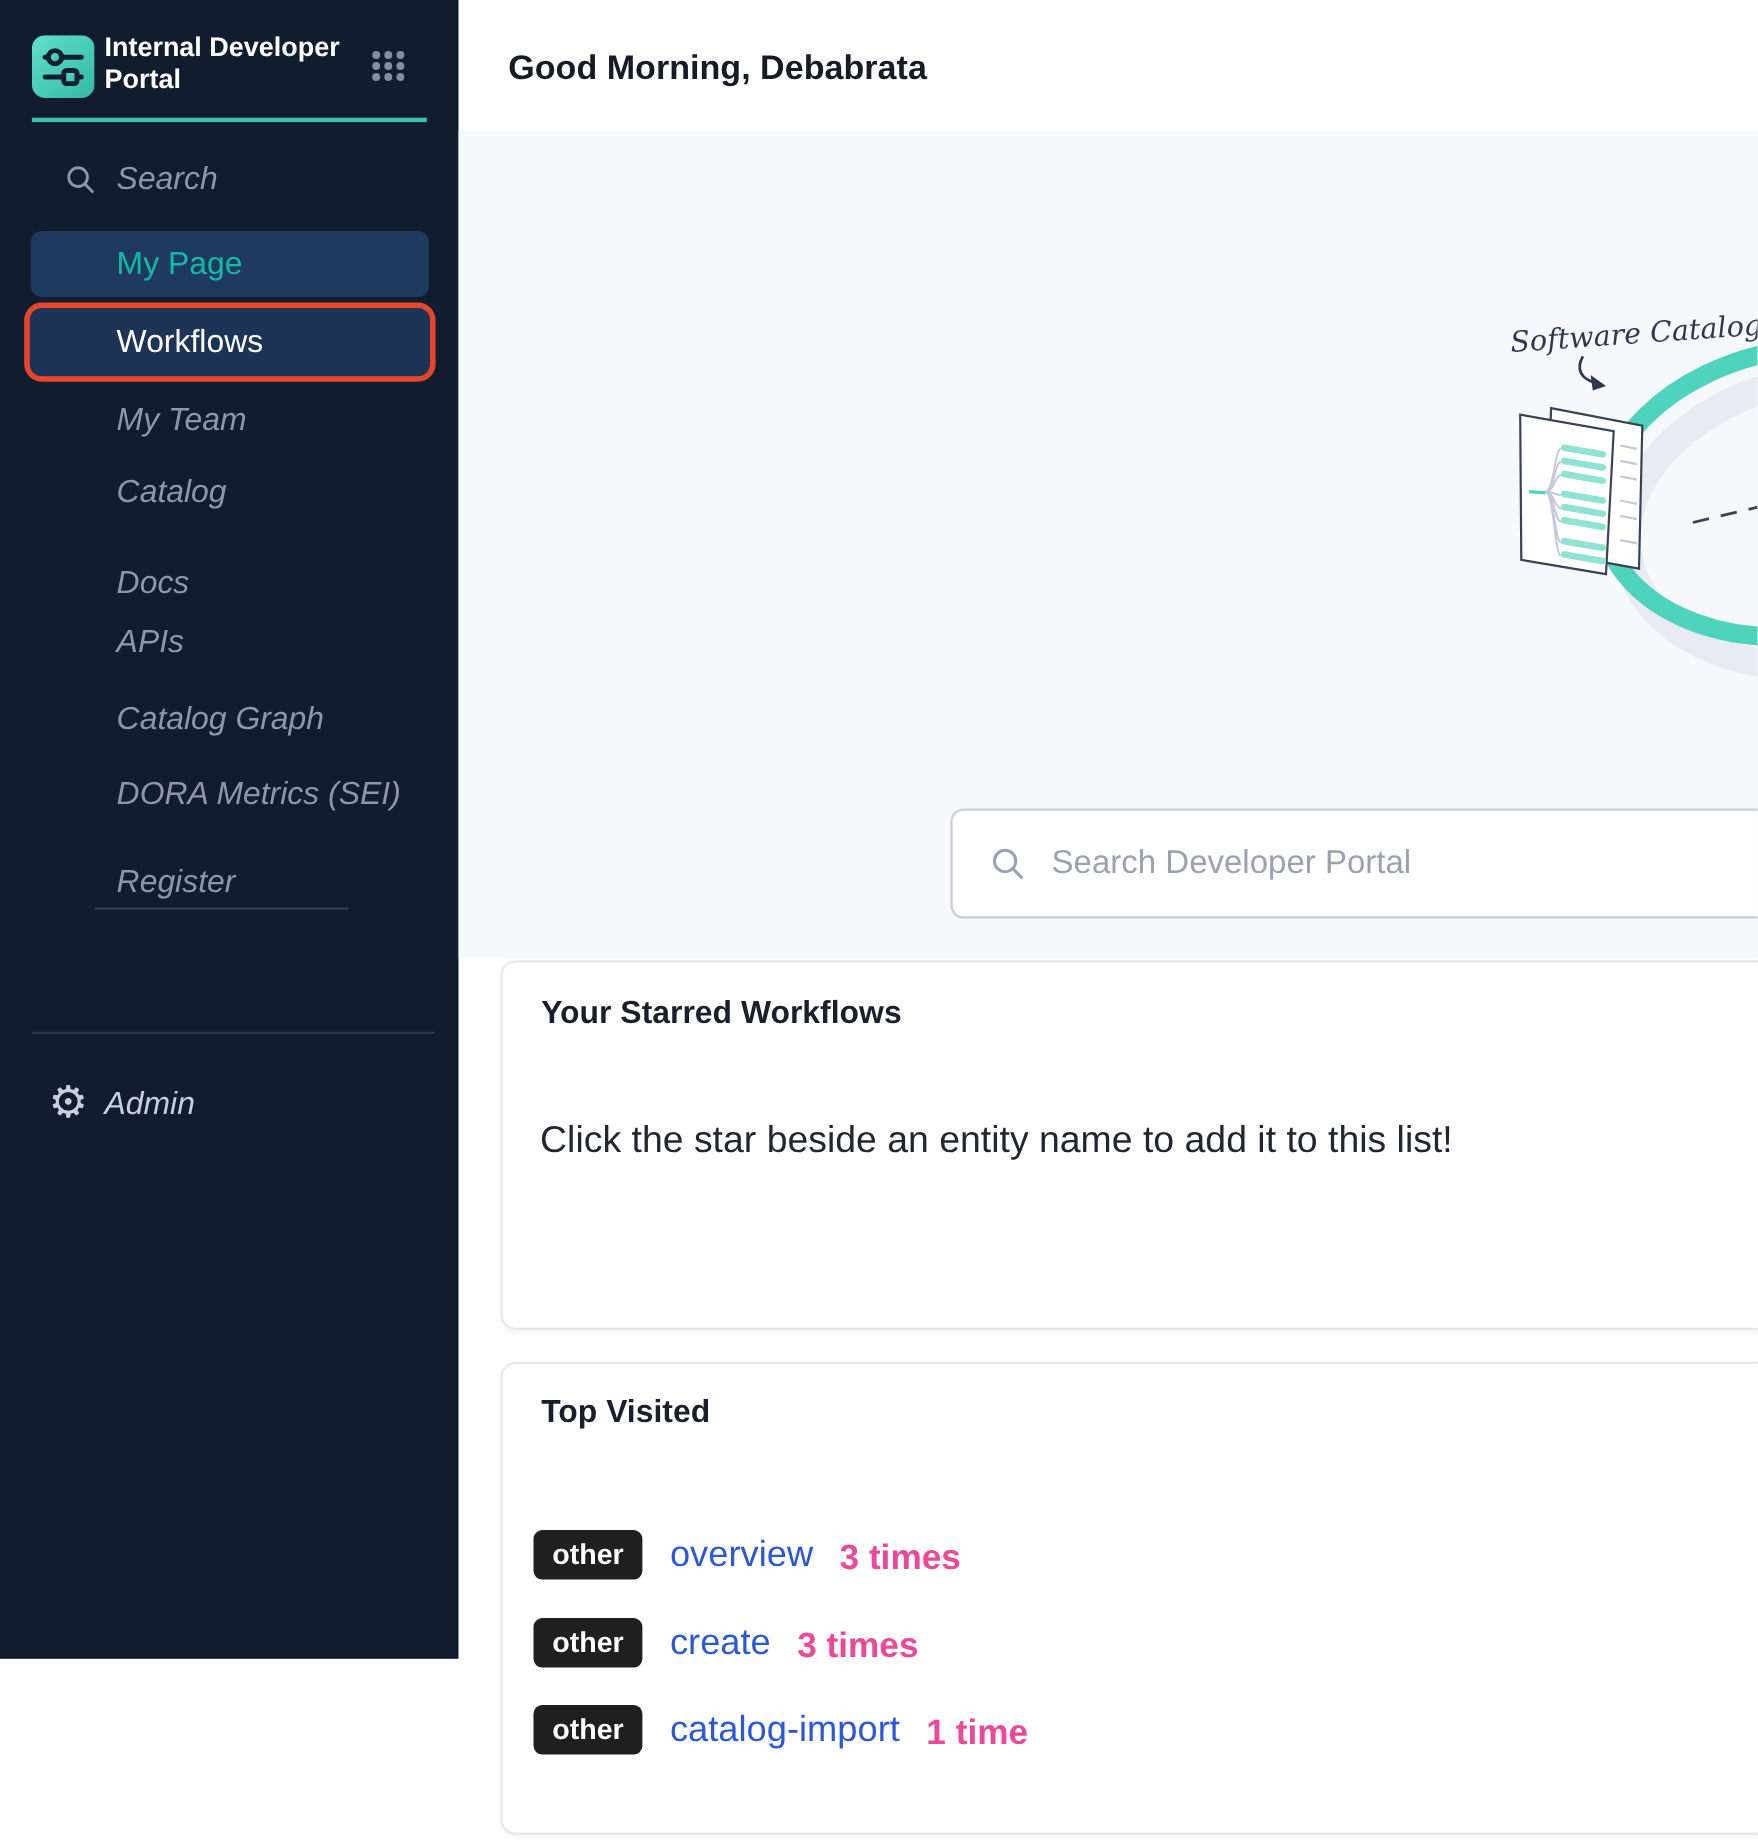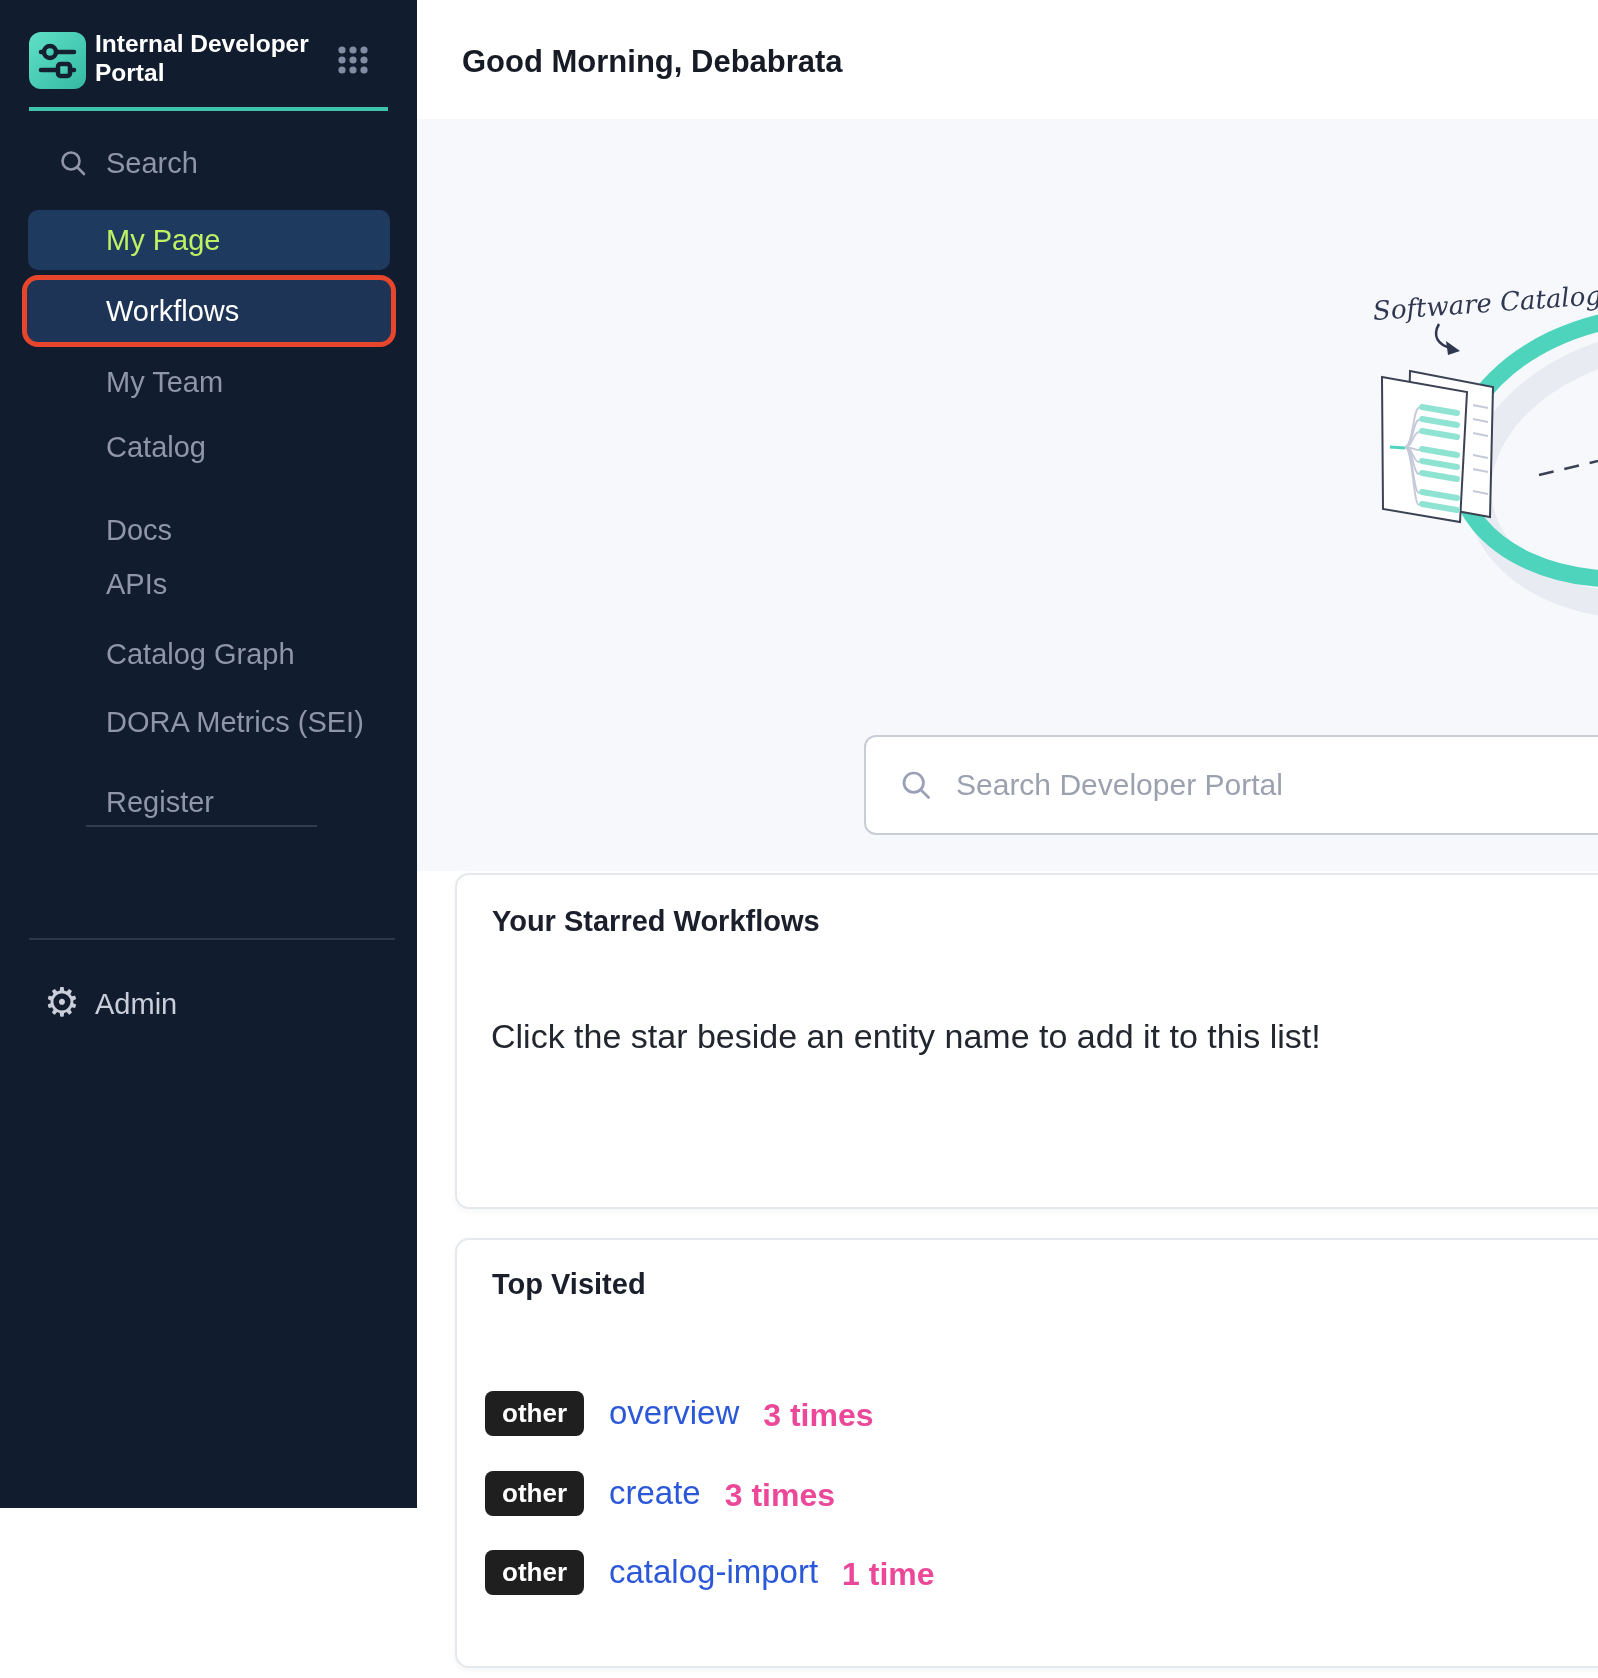--- a/index.html
+++ b/index.html
@@ -8,29 +8,29 @@
     background:#ffffff; font-family:"Liberation Sans", sans-serif;
     -webkit-font-smoothing:antialiased;
   }
   
   .sidebar { position:absolute; left:0; top:0; width:417px; height:1508px; background:#111C2E; }
   .logo-mark { position:absolute; left:29px; top:32px; width:57px; height:57px; }
   .logo-title { position:absolute; left:95px; top:29px; width:235px; font-size:24.5px; font-weight:bold; color:#ffffff; line-height:29px; }
   .grid-icon { position:absolute; left:338px; top:46px; width:30px; height:28px; }
   .teal-rule { position:absolute; left:29px; top:107px; width:359px; height:4px; background:#3FC3AE; }
   .s-item { position:absolute; left:0; width:417px; height:44px; line-height:44px; font-size:29px; color:#8E96A8; cursor:pointer; }
-  .s-item .lbl { position:absolute; left:106px; top:0; }
+  .s-item .lbl { position:absolute; left:106px; top:0;font-style:italic; }
   .i-search { top:141px; }
   .i-myteam { top:360px; } .i-catalog { top:425px; } .i-docs { top:508px; }
   .i-apis { top:562px; } .i-catgraph { top:632px; } .i-dora { top:700px; } .i-register { top:780px;padding-left:20px; }
   .i-devtools { top:844px; color:#A6ADC0; }
   .i-admin { top:982px; color:#C9CEDA; }
   .i-admin .lbl { left:95px; }
   .search-glyph { position:absolute; left:59px; top:8px; }
-  .mypage { position:absolute; left:28px; top:210px; width:362px; height:60px; background:#1E3A5E; border-radius:10px; line-height:60px; font-size:29px; color:#bef264; cursor:pointer; }
+  .mypage { position:absolute; left:28px; top:210px; width:362px; height:60px; background:#1E3A5E; border-radius:10px; line-height:60px; font-size:29px; color:#14b8a6; cursor:pointer; }
   .mypage .lbl { position:absolute; left:78px; }
   .workflows { position:absolute; left:22px; top:275px; width:374px; height:72px; box-sizing:border-box; background:#1D3456; border:5px solid #E8462C; border-radius:16px; line-height:62px; font-size:29px; color:#ffffff; cursor:pointer; }
   .workflows .lbl { position:absolute; left:79px; }
   .divider1 { position:absolute; left:86px; top:825px; width:231px; height:2px; background:rgba(255,255,255,0.14); }
   .divider2 { position:absolute; left:29px; top:938px; width:366px; height:2px; background:rgba(255,255,255,0.12); }
   .wrench-icon { position:absolute; left:56px; top:5px; }
   .gear-glyph { position:absolute; left:44px; top:-2px; font-size:40px; line-height:44px; color:#C9CEDA; }
   
   .main { position:absolute; left:417px; top:0; width:1181px; height:1678px; background:#ffffff; }
   .greeting { position:absolute; left:45px; top:44px; font-size:31px; font-weight:bold; color:#161B26; }

